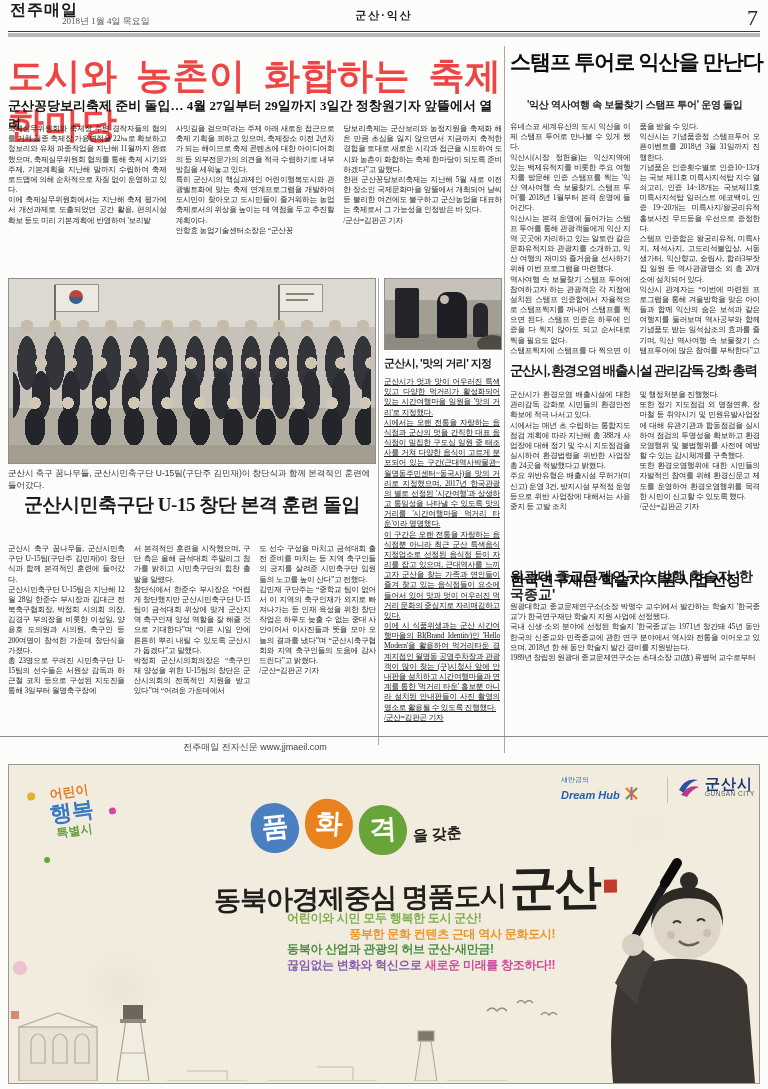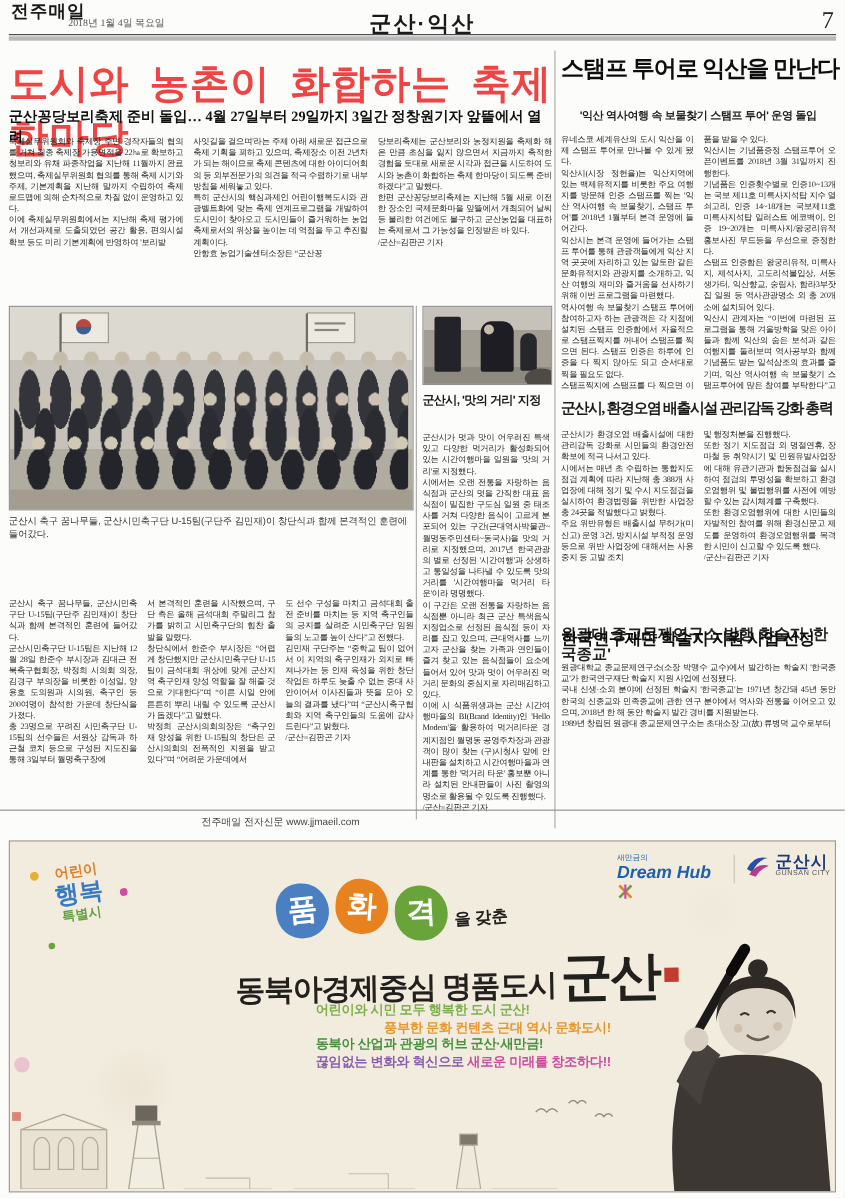--- a/index.html
+++ b/index.html
@@ -3,21 +3,21 @@
 <meta charset="utf-8">
 <style>
   html,body { margin:0; padding:0; background:#e8e8e6; }
   .page { position:relative; width:768px; height:1089px; background:#fcfcfa;
           font-family:"Liberation Serif", serif; color:#1a1a1a; overflow:hidden; margin:0 auto; }
   .abs { position:absolute; }
 
   
   .masthead { left:10px; top:0; font-family:"Liberation Sans",sans-serif; font-weight:900; font-size:16px; letter-spacing:1px; }
   .issue-date { left:62px; top:15px; font-size:9px; color:#555; }
-  .section-title { left:0; right:0; top:8px; text-align:center; font-family:"Liberation Sans",sans-serif; font-weight:900; font-size:20px; letter-spacing:2px; }
+  .section-title { left:0; right:0; top:8px; text-align:center; font-family:"Liberation Sans",sans-serif; font-weight:900; font-size:11px; letter-spacing:2px; }
   .page-number { right:10px; top:5px; font-size:22px; font-weight:400; color:#222; }
   .rule-dark { left:8px; right:8px; top:31px; height:1px; background:#3a3a3a; }
   .rule-gray { left:8px; right:8px; top:33px; height:4px; background:#b9b9b9; }
 
   
   .h-gothic { font-family:"Liberation Sans",sans-serif; font-weight:900; }
   .h-serif  { font-family:"Liberation Serif",serif; font-weight:700; }
   .colbody { font-size:7.6px; line-height:1.34; text-align:justify; white-space:pre-line;
              color:#222; letter-spacing:-0.2px; overflow:hidden; }
   .cols { display:flex; gap:9px; }
@@ -66,21 +66,21 @@
 
   
   .food-photo { left:384px; top:278px; width:116px; height:70px; border:1px solid #8f8f8f;
     background:linear-gradient(#c6c2b9 0 30%, #a29e94 30% 78%, #8e8a80 78%); overflow:hidden; }
   .food-sign { position:absolute; left:10px; top:9px; width:24px; height:50px; background:#23232a; border-radius:2px; }
   .food-fig1 { position:absolute; left:52px; top:13px; width:30px; height:46px; background:#1d1d23; border-radius:10px 10px 2px 2px; }
   .food-head1 { position:absolute; left:55px; top:16px; width:9px; height:9px; border-radius:50%; background:#c6bcab; }
   .food-fig2 { position:absolute; left:88px; top:24px; width:15px; height:34px; background:#26262d; border-radius:7px 7px 2px 2px; }
   .food-bush { position:absolute; right:-6px; bottom:-4px; width:30px; height:18px; border-radius:50%; background:#4d4b43; }
   .food-headline { left:384px; top:356px; width:118px; font-size:11px; letter-spacing:-0.6px; white-space:nowrap; }
-  .food-body { left:384px; top:393px; width:116px; height:356px; }
+  .food-body { left:384px; top:377px; width:116px; height:356px;text-decoration:underline; }
 
   
   .stamp-headline { left:510px; top:48px; width:252px; font-weight:600; font-size:21px; letter-spacing:-1px; white-space:nowrap; color:#0d0d0d; }
   .stamp-subhead  { left:510px; top:98px; width:252px; font-family:"Liberation Sans",sans-serif; font-weight:700; font-size:10px; letter-spacing:-0.3px; white-space:nowrap; color:#222;margin-left:17px; }
   .stamp-cols { left:510px; top:122px; width:250px; height:232px; }
   .env-headline { left:510px; top:362px; width:252px; font-size:13.5px; letter-spacing:-1.2px; white-space:nowrap; }
   .env-cols { left:510px; top:390px; width:250px; height:158px;justify-content:space-between; }
   .journal-kicker { left:510px; top:568px; width:252px; font-family:"Liberation Sans",sans-serif; font-weight:700; font-size:14px; color:#222; }
   .journal-headline { left:510px; top:571px; width:252px; font-weight:600; font-size:15px; letter-spacing:-0.5px; white-space:nowrap; color:#0d0d0d; }
   .journal-cols { left:510px; top:602px; width:250px; height:150px; }
@@ -101,21 +101,21 @@
   .ad-badge .b1 { font-size:13px; color:#e07f2a; margin-top:10px; }
   .ad-badge .b2 { font-size:22px; color:#3a79c3; line-height:1; }
   .ad-badge .b3 { font-size:12px; color:#65a043; }
   .badge-dot { position:absolute; border-radius:50%; }
   .bd1 { left:6px; top:14px; width:8px; height:8px; background:#e3b32c; }
   .bd2 { right:4px; top:40px; width:7px; height:7px; background:#d14a9e; }
   .bd3 { left:14px; bottom:10px; width:6px; height:6px; background:#69a43a; }
 
   .dreamhub { position:absolute; left:552px; top:10px; width:100px; font-family:"Liberation Sans",sans-serif; }
   .dreamhub .kor { font-size:7px; color:#1f5fae; }
-  .dreamhub .en { font-size:16px; font-weight:900; font-style:italic; color:#1f5fae; }
+  .dreamhub .en { font-size:11px; font-weight:900; font-style:italic; color:#1f5fae; }
   .logo-divider { position:absolute; left:658px; top:12px; width:1px; height:26px; background:#c4c0b4; }
   .gunsan-logo { position:absolute; left:666px; top:9px; display:flex; gap:4px; align-items:center; }
   .gunsan-logo .txt { font-family:"Liberation Sans",sans-serif; line-height:1; }
   .gunsan-logo .kor { font-size:15px; font-weight:900; color:#1a3a7a; letter-spacing:1px; }
   .gunsan-logo .en { font-size:6.5px; color:#555; letter-spacing:0.5px; }
 
   .blob { position:absolute; width:48px; height:50px; border-radius:46% 54% 50% 50%; text-align:center;
     font-family:"Liberation Serif",serif; font-weight:900; font-size:27px; color:#fff; line-height:48px; }
   .blob-1 { left:242px; top:38px; background:#4a7fc1; transform:rotate(-6deg); }
   .blob-2 { left:296px; top:34px; background:#e8821f; transform:rotate(4deg); }
@@ -177,20 +177,21 @@
       <span class="flag-line" style="top:8px; width:28px;"></span>
       <span class="flag-line" style="top:14px; width:22px;"></span>
     </div>
     <div class="crowd-row row-adults"></div>
     <div class="crowd-row row-kids"></div>
     <div class="crowd-row row-seated"></div>
     <div class="ground-strip"></div>
   </div>
   <div class="abs soccer-caption">군산시 축구 꿈나무들, 군산시민축구단 U-15팀(구단주 김민재)이 창단식과 함께 본격적인 훈련에 들어갔다.</div>
 
+  <div class="abs u15-headline h-serif">군산시민축구단 U-15 창단 본격 훈련 돌입</div>
   <div class="abs u15-cols cols">
     <div class="colbody">군산시 축구 꿈나무들, 군산시민축구단 U-15팀(구단주 김민재)이 창단식과 함께 본격적인 훈련에 들어갔다.
 군산시민축구단 U-15팀은 지난해 12월 28일 한준수 부시장과 김대근 전북축구협회장, 박정희 시의회 의장, 김경구 부의장을 비롯한 이성일, 양용호 도의원과 시의원, 축구인 등 200여명이 참석한 가운데 창단식을 가졌다.
 총 23명으로 꾸려진 시민축구단 U-15팀의 선수들은 서원상 감독과 하근철 코치 등으로 구성된 지도진을 통해 3일부터 월명축구장에</div>
     <div class="colbody">서 본격적인 훈련을 시작했으며, 구단 측은 올해 금석대회 주말리그 참가를 밝히고 시민축구단의 힘찬 출발을 알렸다.
 창단식에서 한준수 부시장은 “어렵게 창단했지만 군산시민축구단 U-15 팀이 금석대회 위상에 맞게 군산지역 축구인재 양성 역할을 잘 해줄 것으로 기대한다”며 “이른 시일 안에 튼튼히 뿌리 내릴 수 있도록 군산시가 돕겠다”고 말했다.
 박정희 군산시의회의장은 “축구인재 양성을 위한 U-15팀의 창단은 군산시의회의 전폭적인 지원을 받고 있다”며 “어려운 가운데에서</div>
     <div class="colbody">도 선수 구성을 마치고 금석대회 출전 준비를 마치는 등 지역 축구인들의 긍지를 살려준 시민축구단 임원들의 노고를 높이 산다”고 전했다.
 김민재 구단주는 “중학교 팀이 없어서 이 지역의 축구인재가 외지로 빠져나가는 등 인재 육성을 위한 창단작업은 하루도 늦출 수 없는 중대 사안이어서 이사진들과 뜻을 모아 오늘의 결과를 냈다”며 “군산시축구협회와 지역 축구인들의 도움에 감사드린다”고 밝혔다.
 /군산=김판곤 기자</div>

